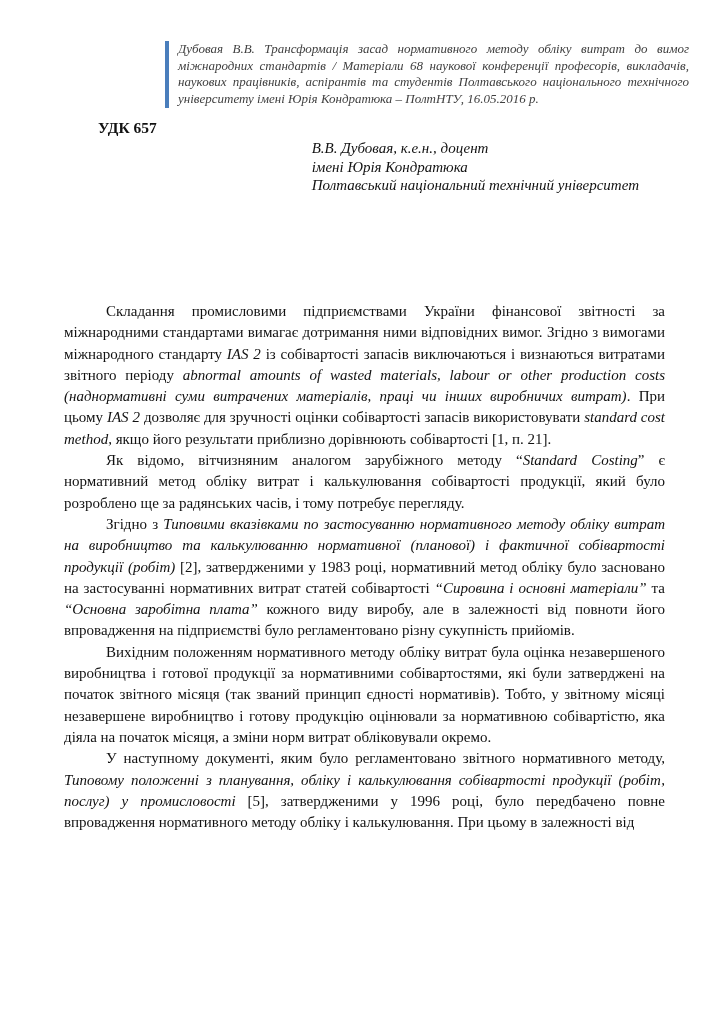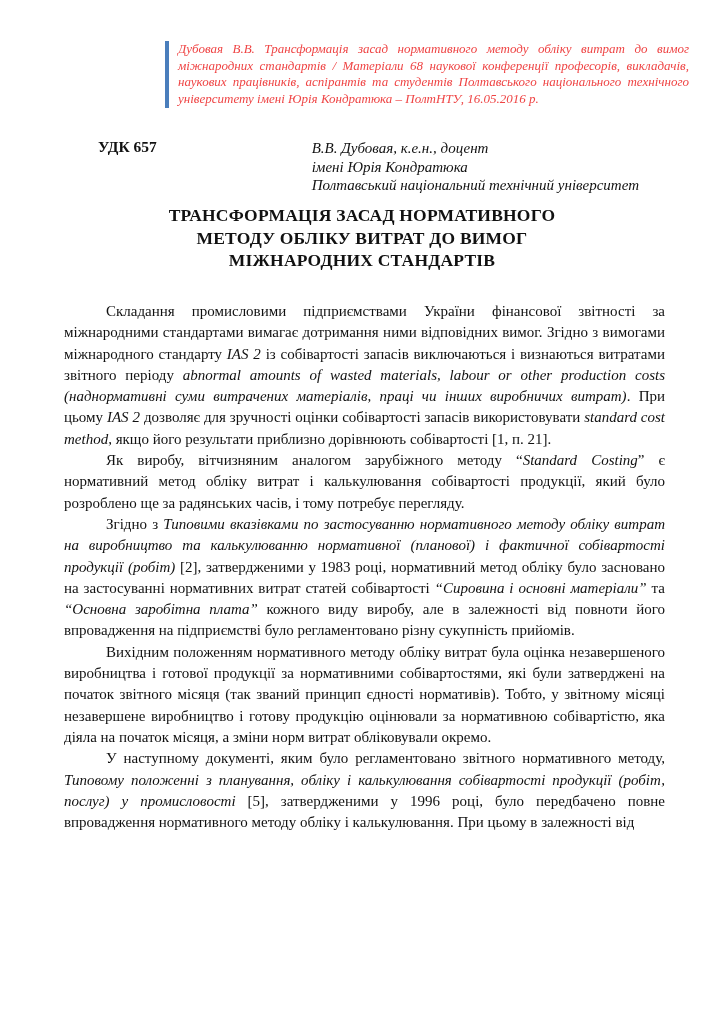--- a/index.html
+++ b/index.html
@@ -24,21 +24,20 @@
     line-height: 16.7px;
     text-align: justify;
     color: #27395a;
   }
   .udc {
     position: absolute;
     top: 119px;
     left: 98px;
     font-weight: 700;
     font-size: 15.5px;
-    margin-top: 19px;
   }
   .author-block {
     position: absolute;
     top: 139px;
     right: 85px;
     text-align: left;
     font-style: italic;
     font-size: 15px;
     line-height: 18.7px;
   }
@@ -67,38 +66,33 @@
     text-indent: 42px;
   }
   .article-body i { font-style: italic; font-family: Liberation Serif, serif; }
 </style>
 </head>
 <body>
 
 <div class="page" style="background: rgb(255, 255, 255);">
 
   <div class="citation-block" style="border-left-color: rgb(74, 126, 188);">
-    <span style="color: #ef4444;">Дубовая В.В. Трансформація засад нормативного методу обліку витрат до вимог міжнародних стандартів / Матеріали 68 наукової конференції професорів, викладачів, наукових працівників, аспірантів та студентів Полтавського національного технічного університету імені Юрія Кондратюка – ПолтНТУ, 16.05.2016 р.</span>
+    <span style="color: #404040;">Дубовая В.В. Трансформація засад нормативного методу обліку витрат до вимог міжнародних стандартів / Матеріали 68 наукової конференції професорів, викладачів, наукових працівників, аспірантів та студентів Полтавського національного технічного університету імені Юрія Кондратюка – ПолтНТУ, 16.05.2016 р.</span>
   </div>
 
   <div class="udc">УДК 657</div>
 
   <div class="author-block">
       <div>В.В. Дубовая, к.е.н., доцент</div>
       <div>імені Юрія Кондратюка</div>
       <div>Полтавський національний технічний університет</div>
     </div>
 
-  <div class="paper-title">
-      <div>ТРАНСФОРМАЦІЯ ЗАСАД НОРМАТИВНОГО</div>
-      <div>МЕТОДУ ОБЛІКУ ВИТРАТ ДО ВИМОГ</div>
-      <div>МІЖНАРОДНИХ СТАНДАРТІВ</div>
-    </div>
 
   <div class="article-body" style="color: rgb(17, 17, 17);">
       <p><span>Складання промисловими підприємствами України фінансової звітності за міжнародними стандартами вимагає дотримання ними відповідних вимог. Згідно з вимогами міжнародного стандарту </span><i>IAS 2</i><span> із собівартості запасів виключаються і визнаються витратами звітного періоду </span><i>abnormal amounts of wasted materials, labour or other production costs (наднормативні суми витрачених матеріалів, праці чи інших виробничих витрат)</i><span>. При цьому </span><i>IAS 2</i><span> дозволяє для зручності оцінки собівартості запасів використовувати </span><i>standard cost method</i><span>, якщо його результати приблизно дорівнюють собівартості [1, п. 21].</span></p>
-      <p><span>Як виробу, вітчизняним аналогом зарубіжного методу “</span><i>Standard Costing</i><span>” є нормативний метод обліку витрат і калькулювання собівартості продукції, який було розроблено ще за радянських часів, і тому потребує перегляду.</span></p>
+      <p><span>Як відомо, вітчизняним аналогом зарубіжного методу “</span><i>Standard Costing</i><span>” є нормативний метод обліку витрат і калькулювання собівартості продукції, який було розроблено ще за радянських часів, і тому потребує перегляду.</span></p>
       <p><span>Згідно з </span><i>Типовими вказівками по застосуванню нормативного методу обліку витрат на виробництво та калькулюванню нормативної (планової) і фактичної собівартості продукції (робіт)</i><span> [2], затвердженими у 1983 році, нормативний метод обліку було засновано на застосуванні нормативних витрат статей собівартості </span><i>“Сировина і основні матеріали”</i><span> та </span><i>“Основна заробітна плата”</i><span> кожного виду виробу, але в залежності від повноти його впровадження на підприємстві було регламентовано різну сукупність прийомів.</span></p>
       <p><span>Вихідним положенням нормативного методу обліку витрат була оцінка незавершеного виробництва і готової продукції за нормативними собівартостями, які були затверджені на початок звітного місяця (так званий принцип єдності нормативів). Тобто, у звітному місяці незавершене виробництво і готову продукцію оцінювали за нормативною собівартістю, яка діяла на початок місяця, а зміни норм витрат обліковували окремо.</span></p>
       <p><span>У наступному документі, яким було регламентовано звітного нормативного методу, </span><i>Типовому положенні з планування, обліку і калькулювання собівартості продукції (робіт, послуг) у промисловості</i><span> [5], затвердженими у 1996 році, було передбачено повне впровадження нормативного методу обліку і калькулювання. При цьому в залежності від</span></p>
     </div>
 
 </div>
 
 </body></html>

